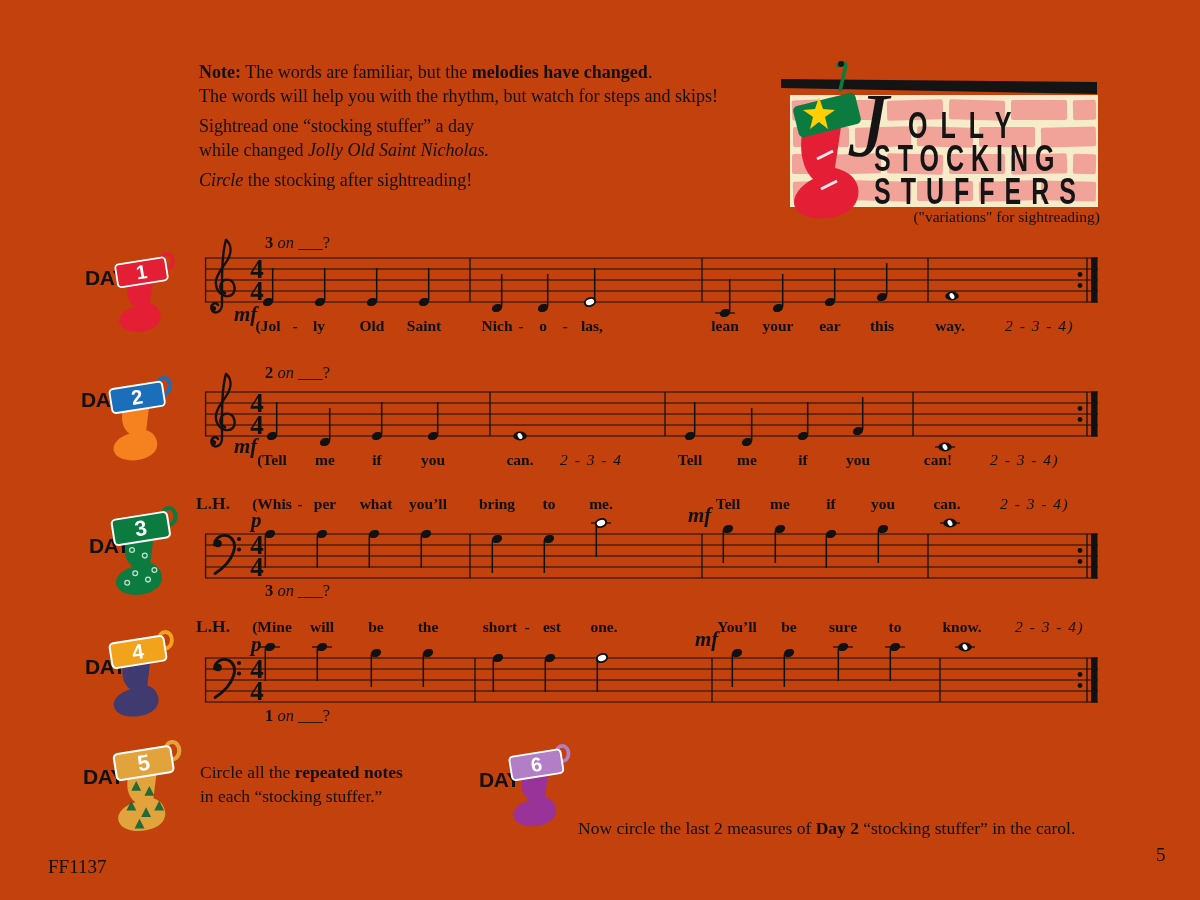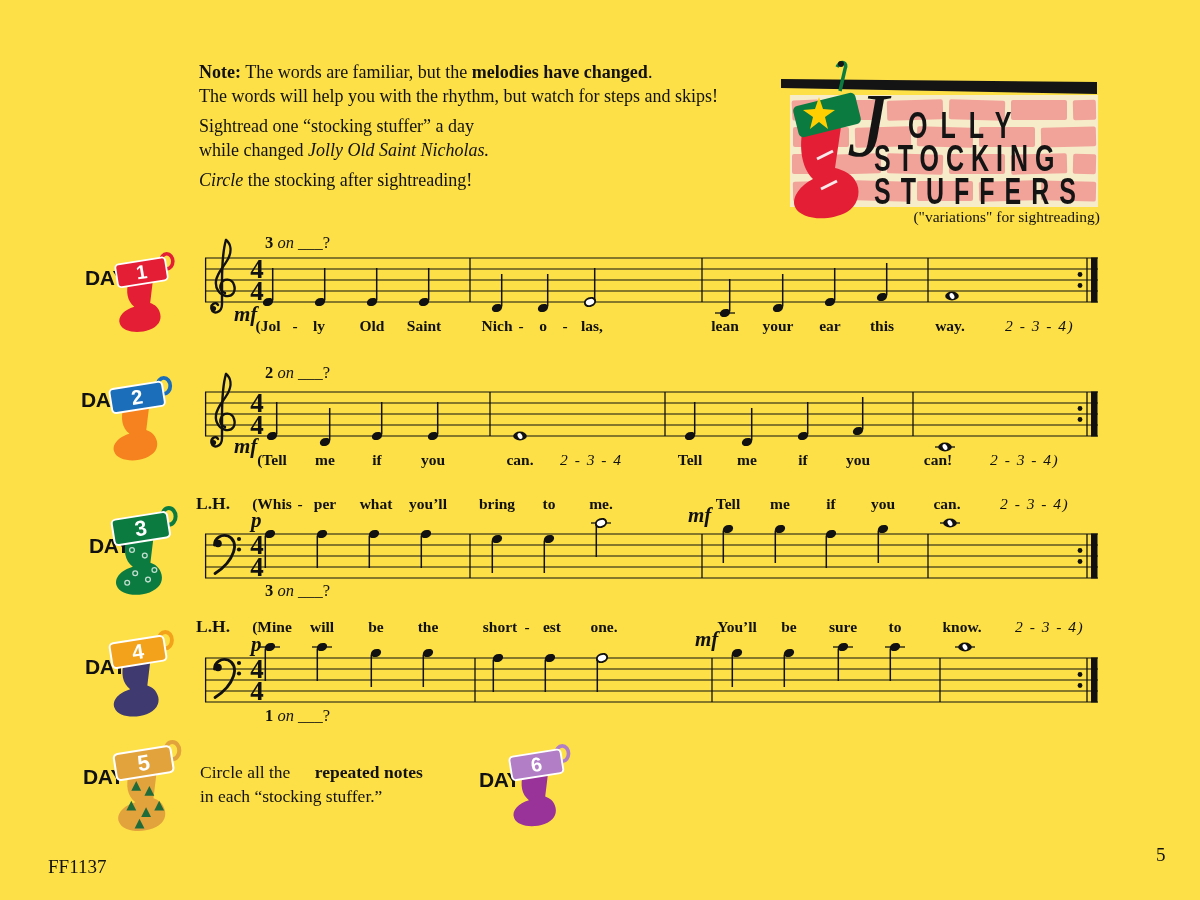--- a/index.html
+++ b/index.html
@@ -1,18 +1,18 @@
 <!DOCTYPE html>
 <html><head>
 <meta charset="utf-8">
 <style>
   html,body{margin:0;padding:0;background:#ffffff;}
   body{width:1200px;height:900px;overflow:hidden;
        font-family:"Liberation Serif","DejaVu Serif",serif;color:#111;}
-  .page{position:relative;width:1200px;height:900px;background:#fde047;}
+  .page{position:relative;width:1200px;height:900px;background:#c2410c;}
   .abs{position:absolute;}
   .tline{position:absolute;left:199px;font-size:18px;line-height:22px;white-space:nowrap;}
   .tline .b{font-weight:bold;}
   .tline .i{font-style:italic;}
   .daylab{position:absolute;font-family:"Liberation Sans","DejaVu Sans",sans-serif;
           font-weight:bold;font-size:21px;letter-spacing:-0.5px;color:#111;}
   
   .logo{position:absolute;left:775px;top:55px;width:330px;height:185px;}
   .logo svg{position:absolute;left:0;top:0;}
   .lg-j{position:absolute;left:72px;top:24px;font-family:"Liberation Serif",serif;
@@ -30,21 +30,21 @@
   .lyr{font-size:15.5px;font-weight:bold;fill:#111;}
   .lyr-i{font-size:15.5px;font-style:italic;font-weight:normal;fill:#111;letter-spacing:1.5px;}
   .dyn{font-size:21px;font-weight:bold;font-style:italic;fill:#111;}
   .ts{font-size:27px;font-weight:bold;fill:#111;}
   .anno{font-size:16.5px;fill:#111;}
   .lh{font-size:17.5px;font-weight:bold;fill:#111;}
   .stnum{font-family:"Liberation Sans","DejaVu Sans",sans-serif;font-weight:bold;fill:#fff;}
   .footL{position:absolute;left:48px;top:856px;font-size:19px;}
   .footR{position:absolute;left:1156px;top:844px;font-size:19px;}
   .d56{position:absolute;font-size:17.5px;white-space:nowrap;}
-  .d56 .b{font-weight:bold;margin-left:20px;}
+  .d56 .b{font-weight:bold;}
   .d56 .i{font-style:italic;}
 </style>
 </head>
 <body>
 
 <div class="page">
 
   <div>
     <div class="tline" style="top:61px"><span class="b">Note:</span><span> The words are familiar, but the </span><span class="b">melodies have changed</span><span>.</span></div>
     <div class="tline" style="top:85px"><span>The words will help you with the rhythm, but watch for steps and skips!</span></div>
@@ -511,16 +511,17 @@
         <path d="M23,40 C19,56 21,68 31,76 C17,80 7,90 11,100 C15,111 36,114 52,108 C64,103.5 69,95 67,86 C65,77 59,73 53,71 L57,38 Z" fill="#9a3399"></path>
         <g transform="rotate(-9 42 28)">
           <rect x="6" y="12" width="70" height="32" rx="5" fill="#b27fc7" stroke="#ffffff" stroke-width="2.5"></rect>
           <text x="41" y="37" text-anchor="middle" font-size="27" class="stnum" fill="#fff">6</text>
         </g>
       </g>
     </svg>
 
   <div class="d56" style="left:200px;top:762px"><span>Circle all the </span><span class="b">repeated notes</span></div>
   <div class="d56" style="left:200px;top:786px"><span>in each “stocking stuffer.”</span></div>
+  <div class="d56" style="left:578px;top:818px"><span>Now circle the last 2 measures of </span><span class="b">Day 2</span><span> “stocking stuffer” in the carol.</span></div>
 
   <div class="footL">FF1137</div>
   <div class="footR">5</div>
 </div>
 
 </body></html>

